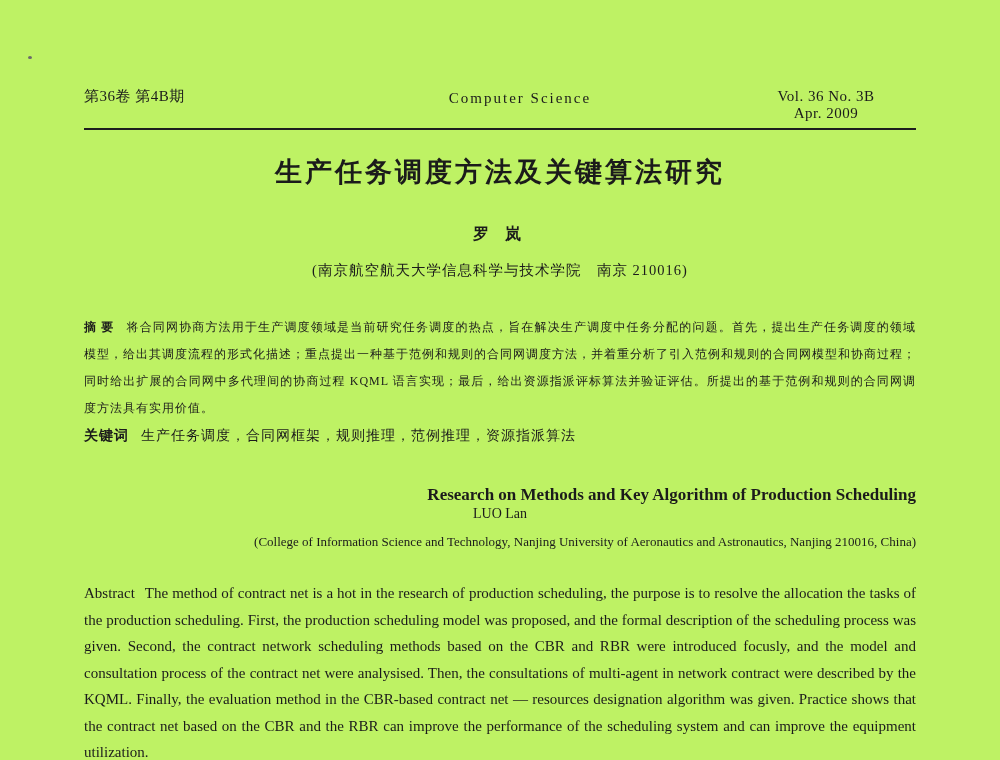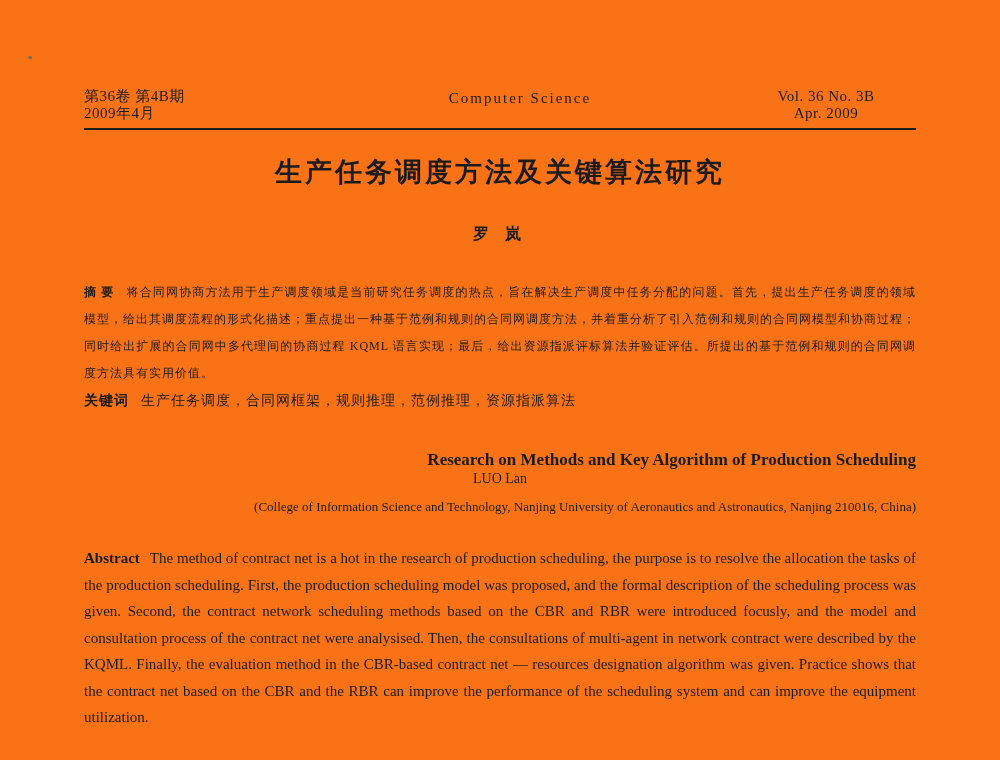--- a/index.html
+++ b/index.html
@@ -2,21 +2,21 @@
 <html><head>
 <meta charset="utf-8">
 <style>
   * { margin: 0; padding: 0; box-sizing: border-box; }
   html, body { background: #e8e8e8; }
   .page {
     position: relative;
     width: 1000px;
     height: 760px;
     margin: 0 auto;
-    background: #f97316;
+    background: #bef264;
     color: #1b1b1b;
     font-family: "Liberation Serif", "DejaVu Serif", serif;
     overflow: hidden;
   }
   .speck {
     position: absolute;
     left: 28px; top: 56px;
     width: 4px; height: 3px;
     background: #6a6a6a;
     border-radius: 50%;
@@ -89,46 +89,46 @@
     text-align: right;
     font-size: 13px;
     margin-top: 12px;
   }
   .abstract-en {
     margin-top: 30px;
     font-size: 15px;
     line-height: 26.5px;
     text-align: justify;
   }
-  .abstract-en .lbl, .kw-en .lbl { font-weight: bold; margin-right: 10px; margin-top: 32px; }
+  .abstract-en .lbl, .kw-en .lbl { font-weight: normal; margin-right: 10px; margin-top: 32px; }
 </style>
 </head>
 <body>
 
 <div class="page">
   <div class="speck"></div>
 
   <div class="content">
 
     <div class="jheader">
       <div class="jh-col jh-left">
         <div>第36卷 第4B期</div>
-        <div>2009年4月</div>
       </div>
       <div class="jh-col jh-center">
         <div class="jh-en-journal">Computer Science</div>
       </div>
       <div class="jh-col jh-right">
         <div>Vol. 36 No. 3B</div>
         <div>Apr. 2009</div>
       </div>
     </div>
 
     <h1 class="title-cn">生产任务调度方法及关键算法研究</h1>
     <div class="author-cn">罗 岚</div>
+    <div class="affil-cn">(南京航空航天大学信息科学与技术学院　南京 210016)</div>
 
     <p class="abstract-cn"><span class="lbl">摘 要</span><span>将合同网协商方法用于生产调度领域是当前研究任务调度的热点，旨在解决生产调度中任务分配的问题。首先，提出生产任务调度的领域模型，给出其调度流程的形式化描述；重点提出一种基于范例和规则的合同网调度方法，并着重分析了引入范例和规则的合同网模型和协商过程；同时给出扩展的合同网中多代理间的协商过程 KQML 语言实现；最后，给出资源指派评标算法并验证评估。所提出的基于范例和规则的合同网调度方法具有实用价值。</span></p>
 
     <p class="kw-cn"><span class="lbl">关键词</span><span>生产任务调度，合同网框架，规则推理，范例推理，资源指派算法</span></p>
 
     <h2 class="title-en">Research on Methods and Key Algorithm of Production Scheduling</h2>
     <div class="author-en">LUO Lan</div>
     <div class="affil-en">(College of Information Science and Technology, Nanjing University of Aeronautics and Astronautics, Nanjing 210016, China)</div>
 
     <p class="abstract-en"><span class="lbl">Abstract</span><span>The method of contract net is a hot in the research of production scheduling, the purpose is to resolve the allocation the tasks of the production scheduling. First, the production scheduling model was proposed, and the formal description of the scheduling process was given. Second, the contract network scheduling methods based on the CBR and RBR were introduced focusly, and the model and consultation process of the contract net were analysised. Then, the consultations of multi-agent in network contract were described by the KQML. Finally, the evaluation method in the CBR-based contract net — resources designation algorithm was given. Practice shows that the contract net based on the CBR and the RBR can improve the performance of the scheduling system and can improve the equipment utilization.</span></p>

